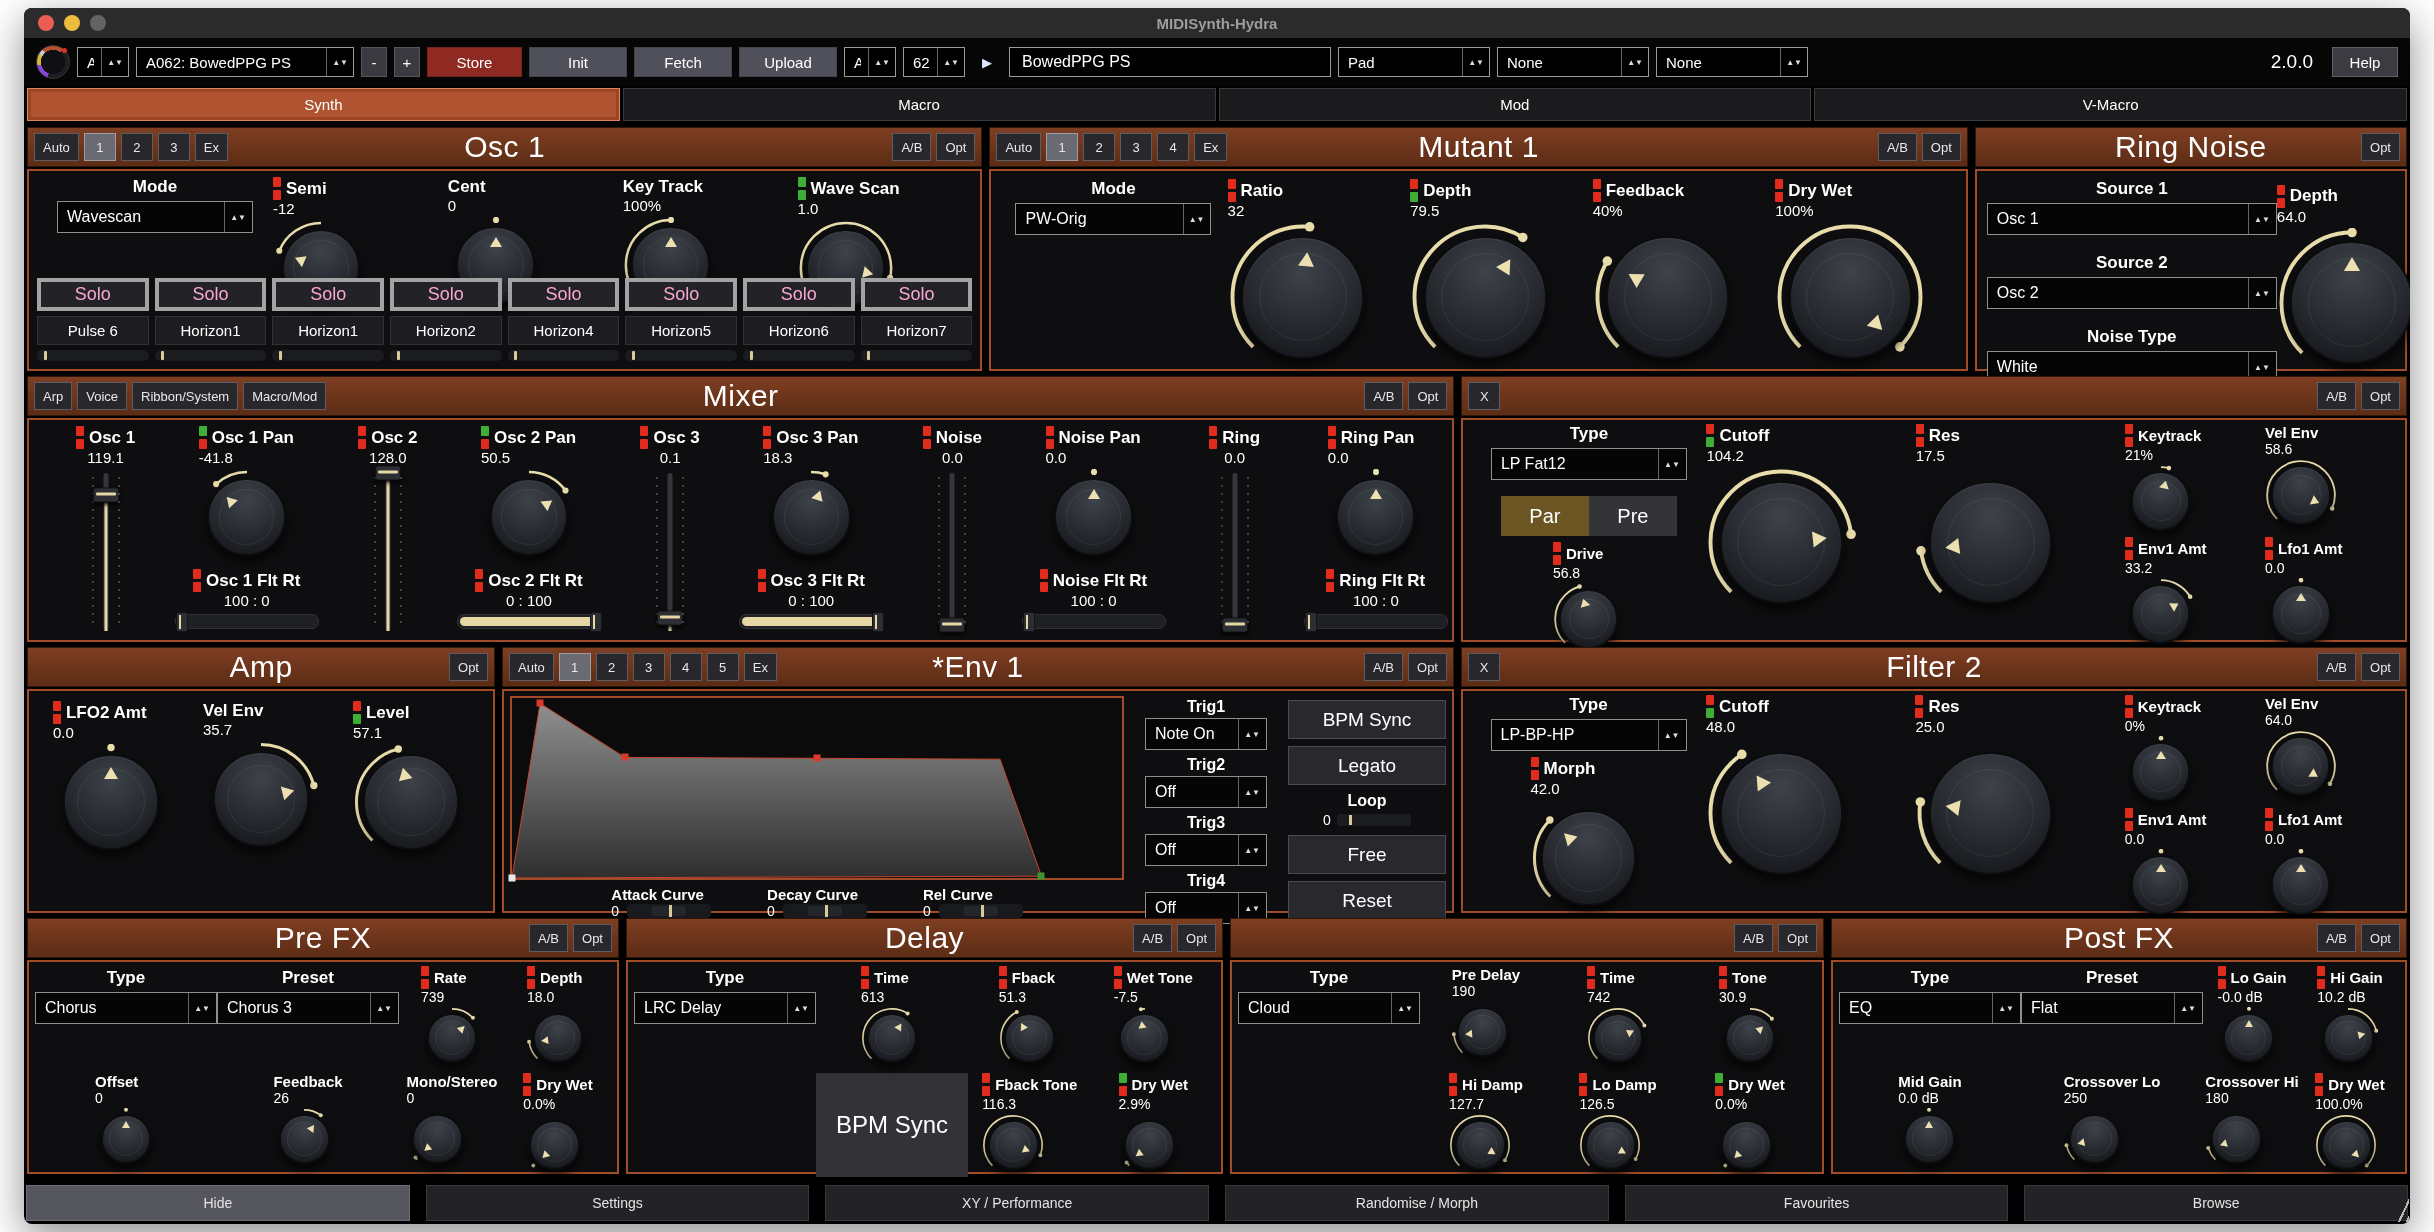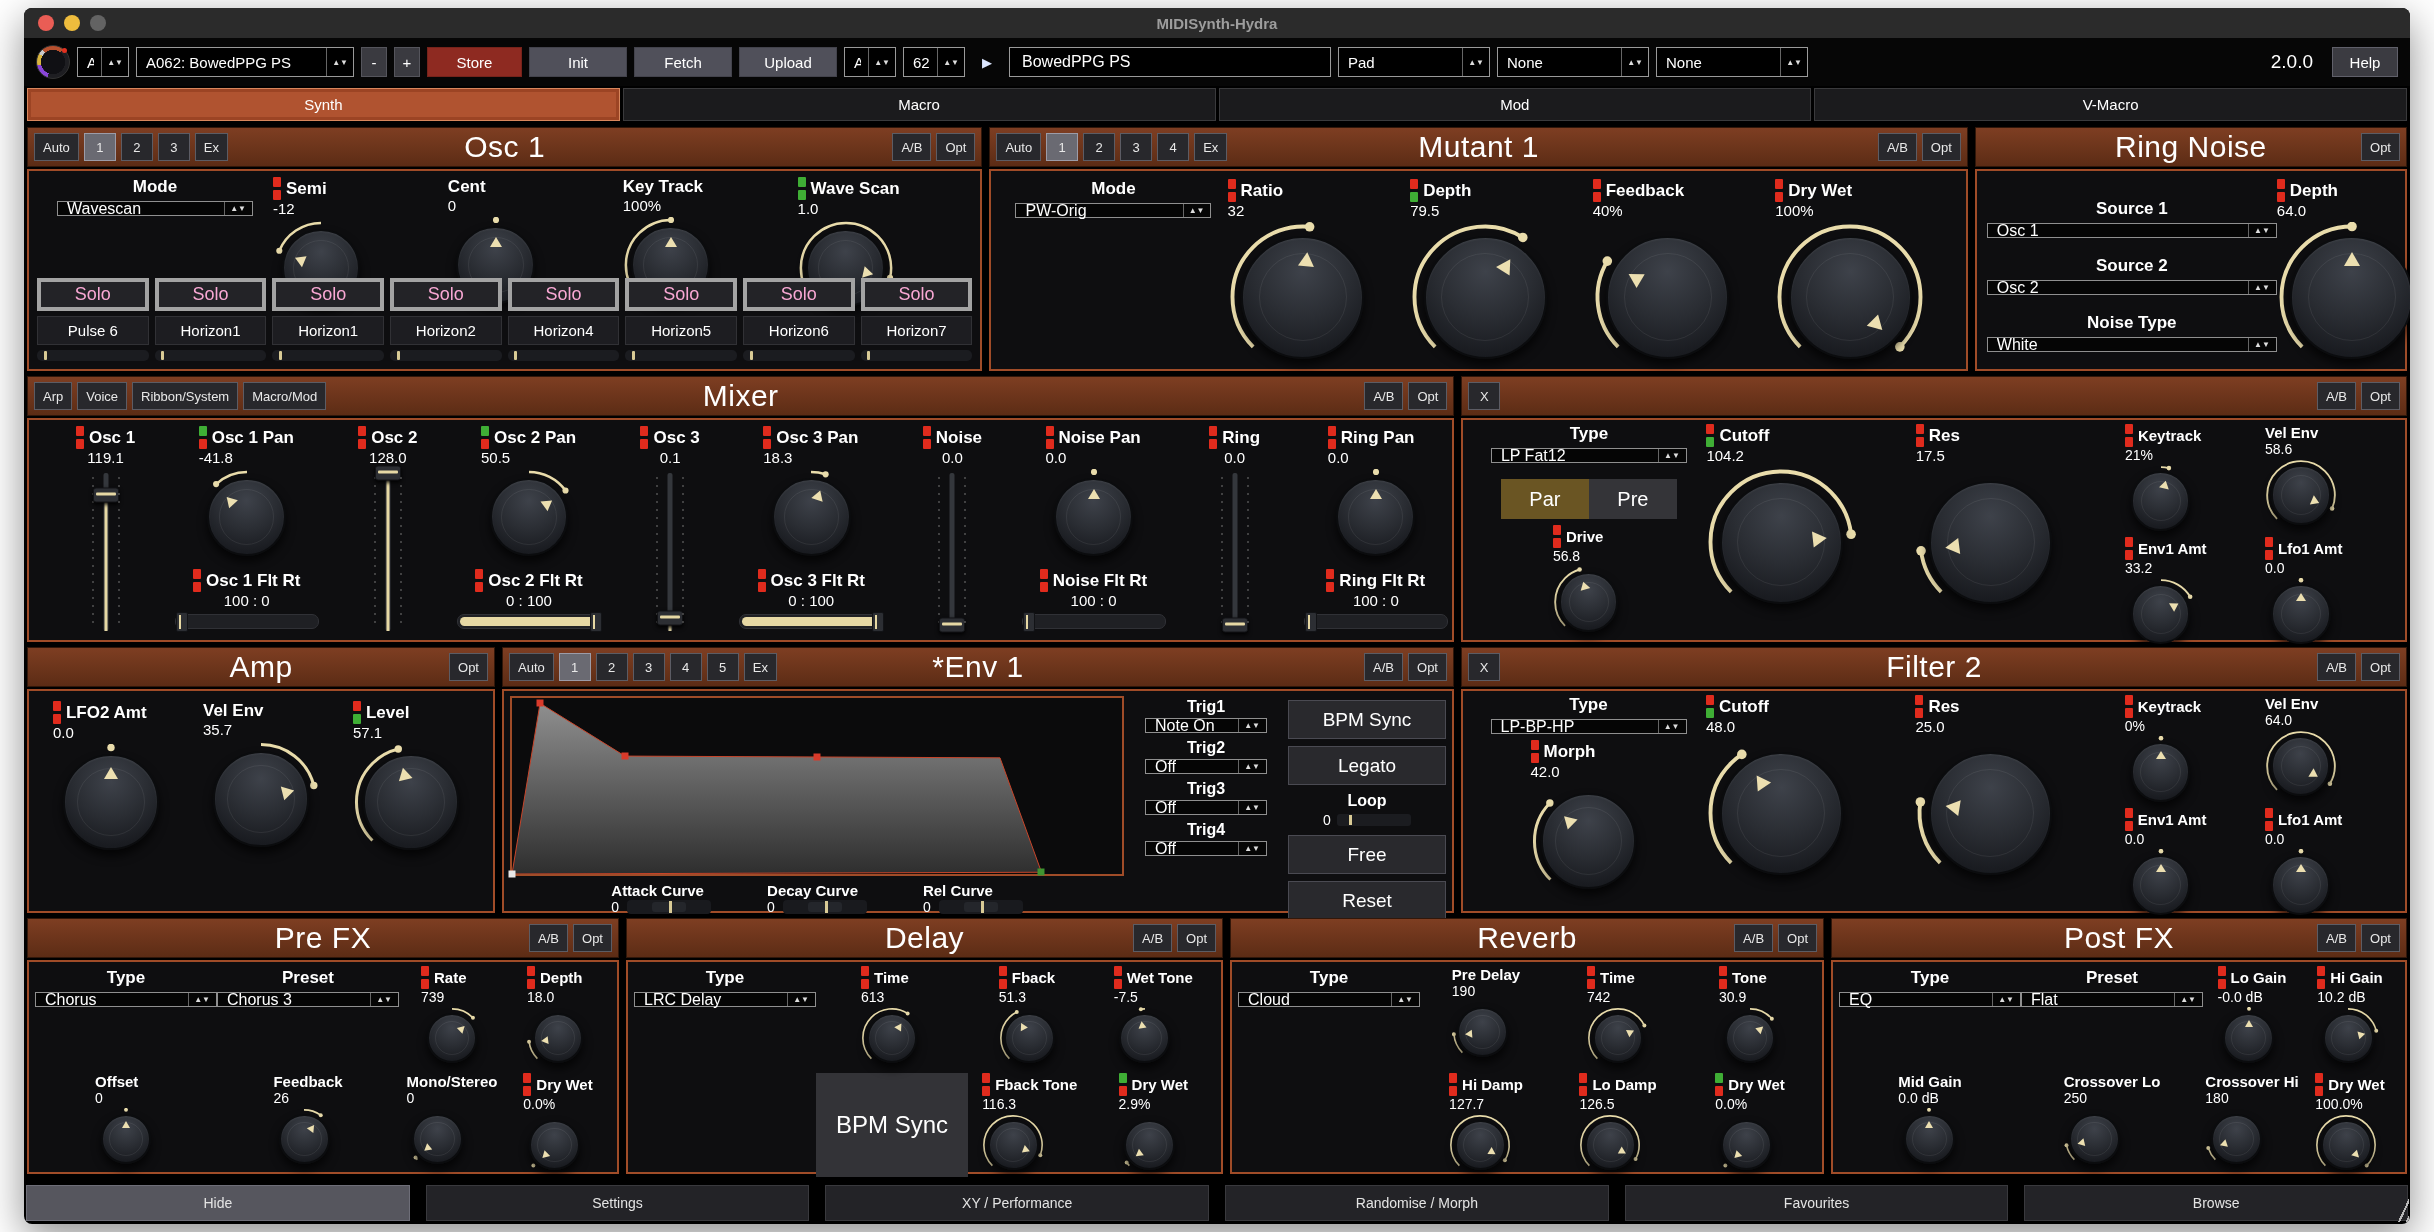--- a/index.html
+++ b/index.html
@@ -74,21 +74,21 @@
     box-shadow:0 6px 10px rgba(0,0,0,.7),inset 0 1px 2px rgba(255,255,255,.08)}
   .kbody::after{content:"";position:absolute;inset:13%;border-radius:50%;border:1px solid rgba(255,255,255,.07)}
   .kptr{position:absolute;inset:0}
   .tri{position:absolute;left:50%;top:12%;transform:translateX(-50%);width:0;height:0;border-style:solid;border-color:transparent;border-bottom-color:#ecdfb0;border-width:0 6px 10px 6px}
   .s-xs .tri{border-width:0 4px 7px 4px}.s-sm .tri{border-width:0 5px 8px 5px}
   .s-lg .tri{border-width:0 7px 12px 7px}.s-xl .tri{border-width:0 8px 14px 8px}
 
   
   .selblk{display:flex;flex-direction:column;align-items:center;gap:4px}
   .sellab{display:flex;align-items:center;color:#fff;font-weight:bold;font-size:17px}
-  .selbox{display:flex;align-items:center;background:#050505;border:1px solid #8f8f8f;height:15px;padding:0 6px 0 9px;color:#fff;font-size:16px;gap:12px;box-sizing:border-box}
+  .selbox{display:flex;align-items:center;background:#050505;border:1px solid #8f8f8f;height:32px;padding:0 6px 0 9px;color:#fff;font-size:16px;gap:12px;box-sizing:border-box}
   .selbox .txt{flex:1;text-align:left;white-space:nowrap;overflow:hidden}
   .w190 .selbox{width:196px}.w280 .selbox{width:290px}.w120 .selbox{width:122px}.w180 .selbox{width:182px}
 
   
   .osc-top{display:grid;grid-template-columns:1.35fr 1fr 1fr 1fr 1fr;padding:6px 8px 0;align-items:start}
   .contents{display:contents}
   .slots{display:grid;grid-template-columns:repeat(8,1fr);gap:6px;padding:6px 8px 8px;position:absolute;left:0;right:0;bottom:0}
   .slot{display:flex;flex-direction:column;gap:5px;align-items:stretch}
   .slotbtn{height:25px;background:#232327;border:4px solid #a3a3a3;color:#f9a8d4;font-size:18px;display:flex;align-items:center;justify-content:center}
   .slotname{height:27px;background:#1d1d21;border:1px solid #313135;color:#fff;font-size:15px;display:flex;align-items:center;justify-content:center}
@@ -1636,21 +1636,20 @@
                       </div>
                     </div>
                   </div>
                 </div></div>
           </div>
         </div>
       </div>
 
       <div class="sec">
         <div class="shead">
-          <div class="stitle">Reverb</div>
           <div class="hright">
             <div class="hbtn">A/B</div>
             <div class="hbtn">Opt</div>
           </div>
         </div>
         <div class="sbody">
           <div class="fxgrid">
             <div class="selblk w180">
               <div class="sellab">
                   <span>Type</span>

